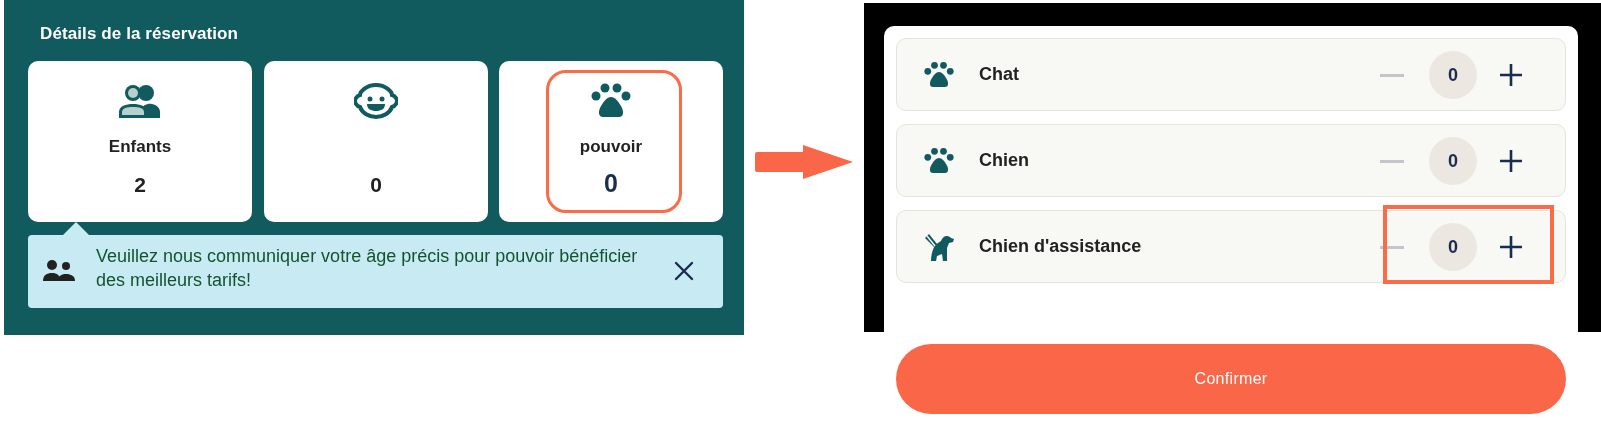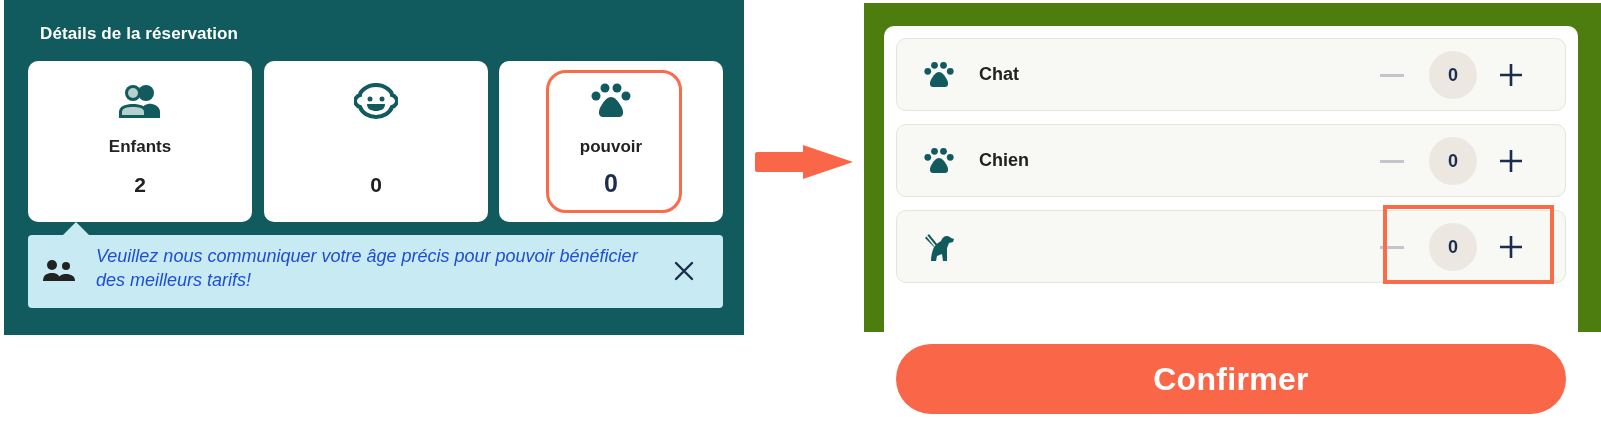--- a/index.html
+++ b/index.html
@@ -16,45 +16,45 @@
     .guest-card .value { position: absolute; left: 0; right: 0; top: 112px; font-size: 21px; font-weight: bold; color: #222; }
     .card-adults { left: 24px; }
     .card-children { left: 260px; }
     .card-animals { left: 495px; }
     .card-animals .value { color: #1b2d4f; font-size: 25px; top: 108px; }
     .highlight-animals { position: absolute; left: 542px; top: 70px; width: 136px; height: 143px; border: 3px solid #fa6b47; border-radius: 20px; }
 
     .notice { position: absolute; left: 24px; top: 235px; width: 695px; height: 73px; background: #c8eaf3; border-radius: 4px; }
     .notice-caret { position: absolute; left: 59px; top: 222px; width: 0; height: 0; border-left: 13px solid transparent; border-right: 13px solid transparent; border-bottom: 13px solid #c8eaf3; }
     .notice .n-icon { position: absolute; left: 14px; top: 22px; width: 34px; height: 28px; }
-    .notice .n-text { position: absolute; left: 68px; top: 9px; width: 560px; font-size: 18px; line-height: 24px; color: #1d4ed8; font-style: italic; }
+    .notice .n-text { position: absolute; left: 68px; top: 9px; width: 560px; font-size: 18px; line-height: 24px; color: #14532d; }
     .notice .n-close { position: absolute; left: 640px; top: 20px; width: 32px; height: 32px; display: flex; align-items: center; justify-content: center; cursor: pointer; }
 
     
     .flow-arrow { position: absolute; left: 755px; top: 145px; width: 100px; height: 34px; }
 
     
-    .right-panel { position: absolute; left: 864px; top: 3px; width: 737px; height: 329px; background: #4d7c0f; }
+    .right-panel { position: absolute; left: 864px; top: 3px; width: 737px; height: 329px; background: #000000; }
     .right-card { position: absolute; left: 20px; top: 23px; width: 694px; height: 401px; background: #ffffff; border-radius: 10px; }
     .pet-row { position: absolute; left: 12px; width: 670px; height: 73px; background: #f8f8f4; border: 1px solid #e5e5dd; border-radius: 10px; }
     .pet-row .p-icon { position: absolute; left: 26px; top: 20px; width: 32px; height: 32px; display: flex; align-items: center; justify-content: center; }
     .pet-row .p-label { position: absolute; left: 82px; top: 25px; font-size: 18px; font-weight: bold; color: #222; }
     .stepper-minus { position: absolute; left: 480px; top: 22px; width: 30px; height: 30px; cursor: pointer; display: flex; align-items: center; justify-content: center; }
     .stepper-value { position: absolute; left: 532px; top: 12px; width: 48px; height: 48px; border-radius: 50%; background: #ece8e1; display: flex; align-items: center; justify-content: center; font-size: 18px; font-weight: bold; color: #1b2d4f; }
     .stepper-plus { position: absolute; left: 598px; top: 20px; width: 32px; height: 32px; cursor: pointer; display: flex; align-items: center; justify-content: center; }
     .row-1 { top: 12px; }
     .row-2 { top: 98px; padding-left: 15px; }
     .row-3 { top: 184px; }
     .highlight-stepper { position: absolute; left: 1383px; top: 205px; width: 171px; height: 79px; border: 4px solid #fa6b47; }
 
     .conditions { position: absolute; left: 14px; top: 266px; display: flex; align-items: center; cursor: pointer; }
     .conditions .c-icon { width: 32px; height: 32px; margin-right: 10px; }
     .conditions .c-text { font-size: 20px; color: #1b2d4f; }
 
-    .confirm-btn { position: absolute; left: 12px; top: 318px; width: 670px; height: 70px; background: #fa6648; border-radius: 35px; border: none; display: flex; align-items: center; justify-content: center; color: #ffffff; font-size: 32px; font-weight: bold; cursor: pointer; font-family: "Liberation Sans", "DejaVu Sans", sans-serif; letter-spacing: 0.3px; }
+    .confirm-btn { position: absolute; left: 12px; top: 318px; width: 670px; height: 70px; background: #fa6648; border-radius: 35px; border: none; display: flex; align-items: center; justify-content: center; color: #ffffff; font-size: 16px; font-weight: normal; cursor: pointer; font-family: "Liberation Sans", "DejaVu Sans", sans-serif; letter-spacing: 0.3px; }
   </style>
 </head>
 <body>
 
 <div class="left-panel">
   <div class="left-title">Détails de la réservation</div>
 
   <div class="guest-card card-adults">
     <div class="icon">
       <svg width="44" height="34" viewBox="0 0 44 34">
@@ -176,20 +176,21 @@
     </div>
 
     <div class="pet-row row-3">
       <div class="p-icon">
         <svg width="32" height="30" viewBox="0 0 32 30">
           <path d="M2 6 L6 2 L14 12 L11 15 Z" fill="#115a5d"></path>
           <path d="M12 13 L18 9 C19 6 21 4 24 4 C26 4 27 5 28 6 L31 7 L30 10 L26 11 L24 16 L24 29 L20 29 L19 22 L14 24 L13 29 L8 29 C8 24 9 19 12 13 Z" fill="#115a5d"></path>
           <path d="M4 4 L12 14" stroke="#f8f8f4" stroke-width="1.5"></path>
         </svg>
       </div>
+      <div class="p-label">Chien d'assistance</div>
       <div class="stepper-minus">
         <svg width="24" height="4" viewBox="0 0 24 4">
             <rect width="24" height="3" fill="#c2c6cc"></rect>
           </svg>
       </div>
       <div class="stepper-value">0</div>
       <div class="stepper-plus">
         <svg width="24" height="24" viewBox="0 0 24 24">
             <path d="M12 1 V23 M1 12 H23" stroke="#1b2d4f" stroke-width="2.6"></path>
           </svg>

